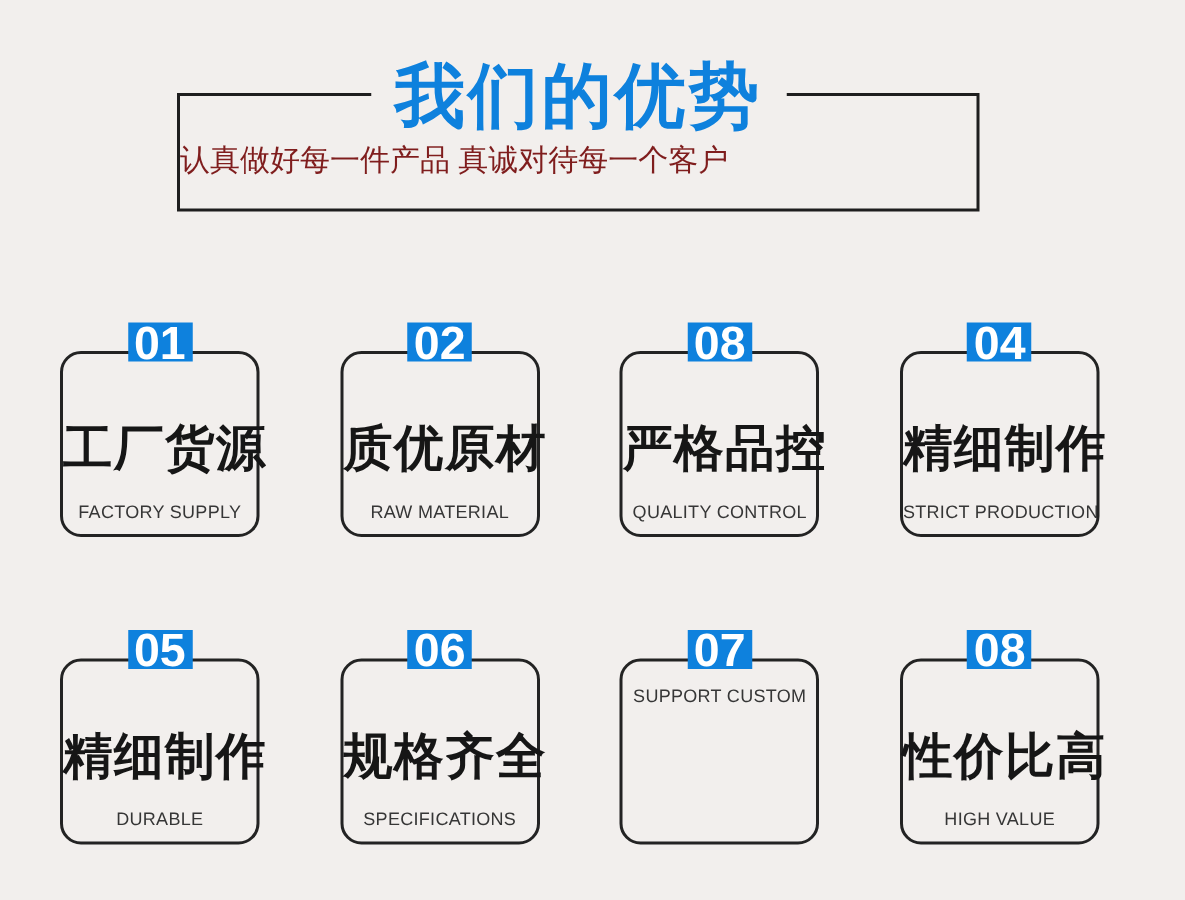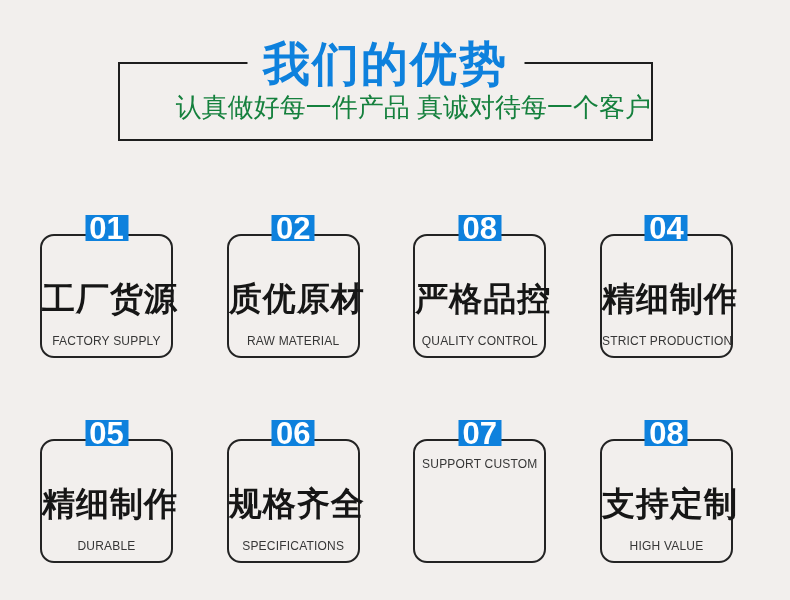--- a/index.html
+++ b/index.html
@@ -36,24 +36,24 @@
     letter-spacing: 2px;
     color: var(--accent, #0e81dd);
     white-space: nowrap;
   }
   .header-subtitle {
     position: absolute;
     left: 0;
     right: 0;
     top: calc(50% + 5px);
     transform: translateY(-50%);
-    text-align: right;
-    font-size: 26px;
+    text-align: left;
+    font-size: 20px;
     font-weight: 500;
-    color: #15803d;
+    color: #7f1d1d;
     white-space: nowrap;
   }
 
   
   .cards-row {
     position: absolute;
     left: 40px;
     width: 693px;
     display: flex;
     justify-content: space-between;
@@ -145,18 +145,18 @@
       <div class="badge">06</div>
       <div class="card-cn">规格齐全</div>
       <div class="card-en">SPECIFICATIONS</div>
     </div>
     <div class="card">
       <div class="badge">07</div>
       <div class="card-en">SUPPORT CUSTOM</div>
     </div>
     <div class="card">
       <div class="badge">08</div>
-      <div class="card-cn">支持定制</div>
+      <div class="card-cn">性价比高</div>
       <div class="card-en">HIGH VALUE</div>
     </div>
   </div>
 
 </div>
 
 </body></html>

